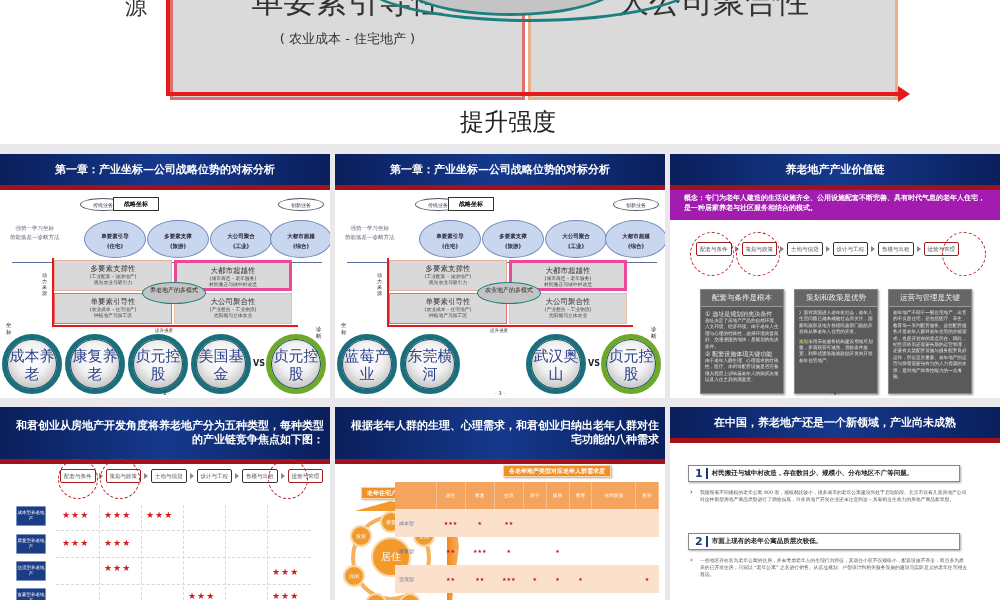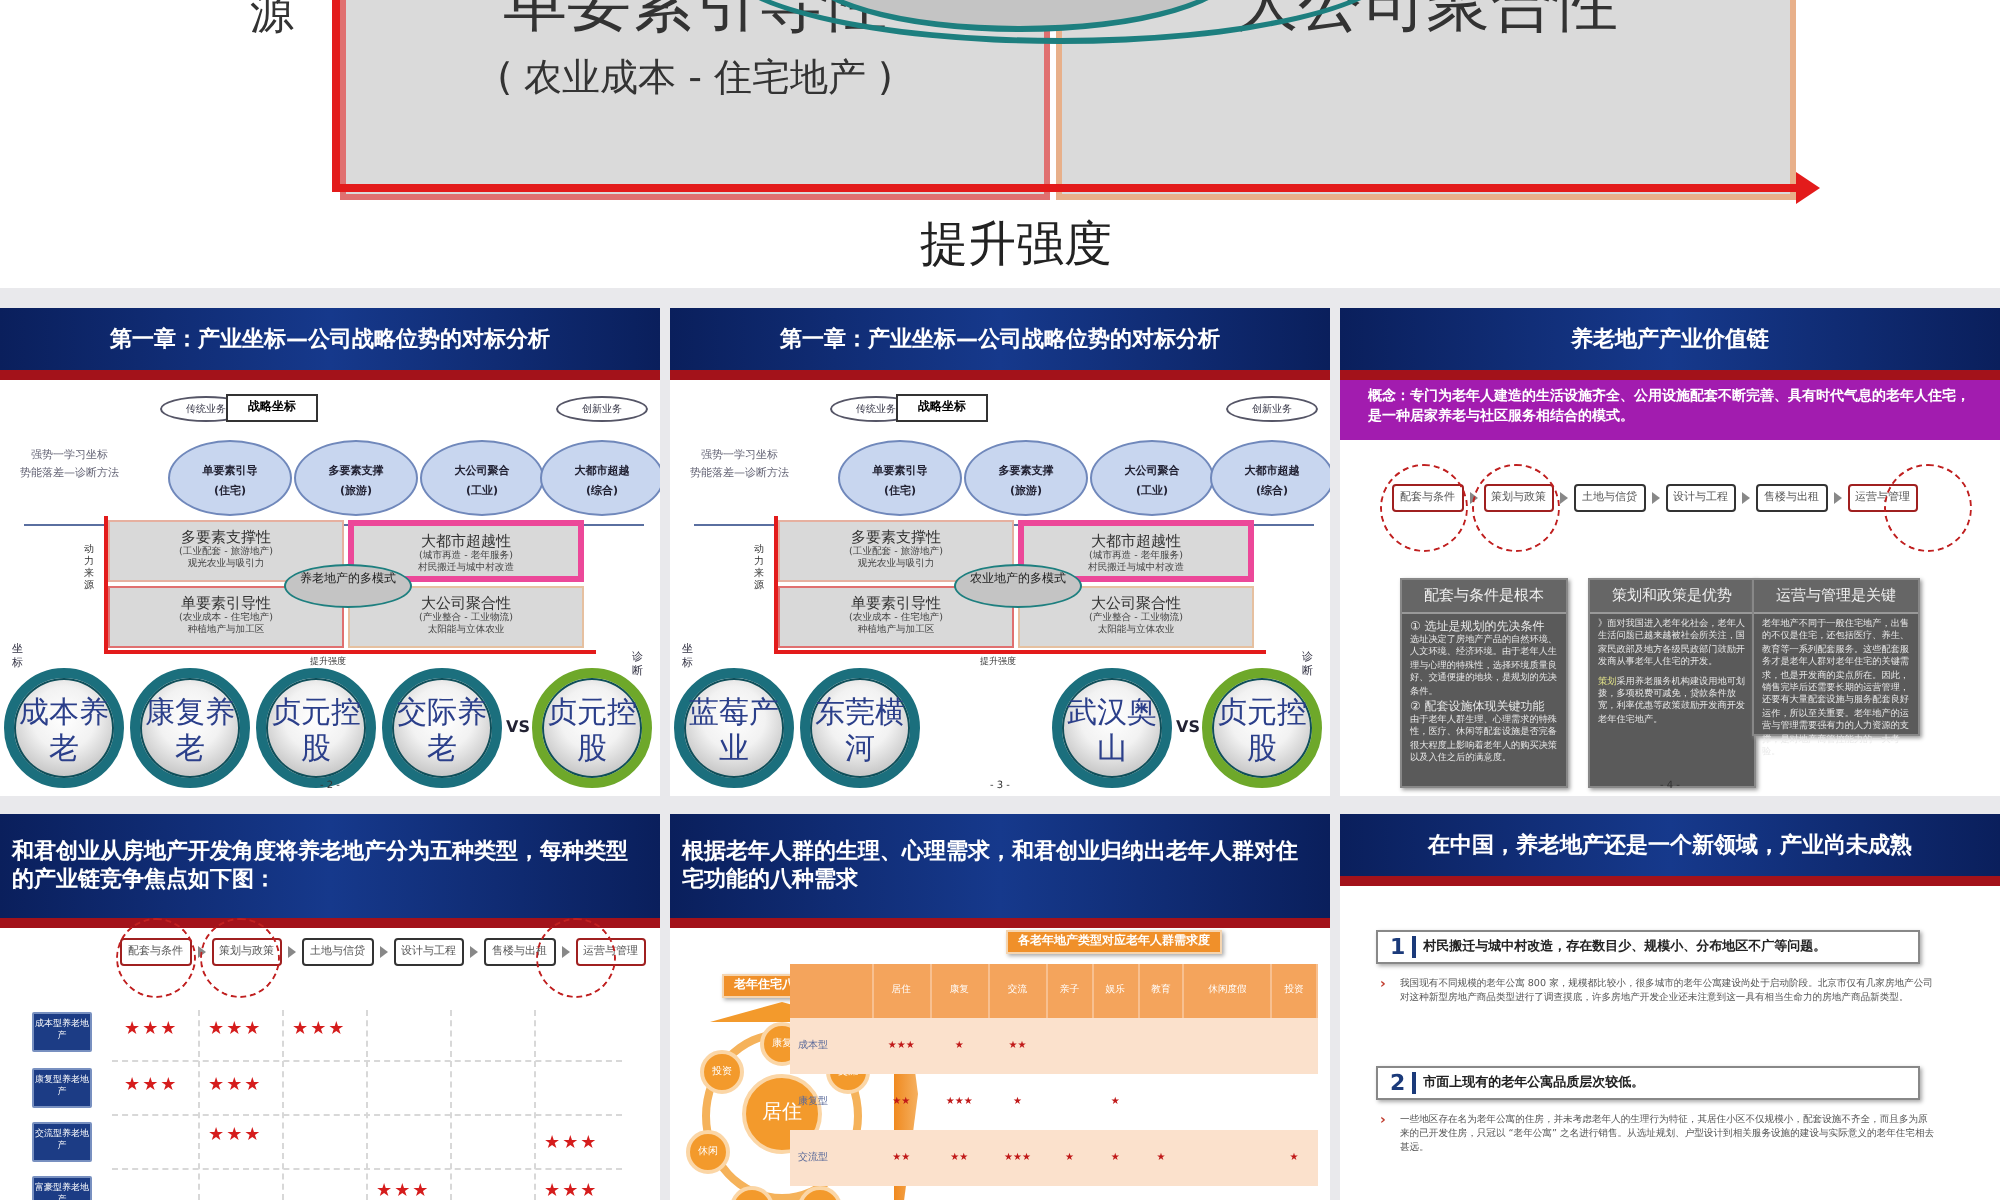--- a/index.html
+++ b/index.html
@@ -3,29 +3,29 @@
 <meta charset="utf-8">
 <style>
 *{box-sizing:border-box;margin:0;padding:0}
 html,body{width:1000px;height:600px;overflow:hidden;background:#e9e9ec;font-family:"DejaVu Sans","Liberation Sans",sans-serif}
 .top{position:absolute;left:0;top:0;width:1000px;height:144px;background:#fff;overflow:hidden}
 .top .side{position:absolute;left:125px;top:-8px;font-size:22px;color:#333;font-family:"DejaVu Serif",serif}
 .top .q{position:absolute;top:-10px;height:110px;background:#dadada;text-align:center;color:#333}
 .top .q1{left:170px;width:355px;border:3px solid #e07070;border-top:none}
 .top .q2{left:528px;width:370px;border:3px solid #e8b08a;border-top:none}
 .top .q .t{font-size:32px;line-height:38px;margin-top:-8px}
-.top .q .s{font-size:19px;line-height:26px;margin-top:6px}
+.top .q .s{font-size:13px;line-height:26px;margin-top:6px}
 .top .xaxis{position:absolute;left:166px;top:92px;width:735px;height:4px;background:#e31b1b}
 .top .xarrow{position:absolute;left:898px;top:86px;width:0;height:0;border-left:12px solid #e31b1b;border-top:8px solid transparent;border-bottom:8px solid transparent}
 .top .yaxis{position:absolute;left:166px;top:0;width:4px;height:96px;background:#e31b1b}
 .top .ell{position:absolute;left:360px;top:-60px;width:340px;height:82px;border:3px solid #1d7f7f;border-radius:50%}
 .top .ell2{position:absolute;left:400px;top:-50px;width:220px;height:66px;border:3px solid #1d7f7f;border-radius:50%;background:#c4c4c4}
 .top .xlabel{position:absolute;left:460px;top:106px;font-size:24px;color:#222;font-family:"DejaVu Serif",serif}
 .slide{position:absolute;background:#fff;overflow:hidden}
-.hdr{position:relative;height:36px;background:linear-gradient(90deg,#0a1f5c 0%,#16398c 50%,#0a1f5c 100%);border-bottom:5px solid #a3121a;color:#fff;text-align:left;font-size:11px;font-weight:bold;display:flex;align-items:center;justify-content:center;line-height:14px;padding:0 6px}
+.hdr{position:relative;height:36px;background:linear-gradient(90deg,#0a1f5c 0%,#16398c 50%,#0a1f5c 100%);border-bottom:5px solid #a3121a;color:#fff;text-align:right;font-size:11px;font-weight:bold;display:flex;align-items:center;justify-content:center;line-height:14px;padding:0 6px}
 .hdr.tall{height:57px}
 .s1{left:0;top:154px;width:330px;height:244px}
 .s2{left:335px;top:154px;width:330px;height:244px}
 .s3{left:670px;top:154px;width:330px;height:244px}
 .s4{left:0;top:407px;width:330px;height:193px}
 .s5{left:335px;top:407px;width:330px;height:193px}
 .s6{left:670px;top:407px;width:330px;height:193px}
 .pill{position:absolute;border:1px solid #556;border-radius:50%;font-size:5px;color:#334;text-align:center;line-height:12px;background:#fff}
 .coord{position:absolute;left:113px;top:43px;width:46px;height:14px;border:1px solid #333;font-size:6px;line-height:12px;text-align:center;background:#fff;font-weight:bold}
 .ov{position:absolute;top:66px;width:62px;height:38px;border-radius:50%;background:#c8d6ef;border:1px solid #7088bb;font-size:5.5px;color:#223;text-align:center;padding-top:10px;line-height:10px;font-weight:bold}
@@ -150,21 +150,21 @@
   </div>
   <div class="yax"></div>
   <div class="xax"></div>
   <div class="ylab">动力来源</div>
   <div class="xlab">提升强度</div>
   <div class="sidel" style="left:6px;top:168px">坐标</div>
   <div class="sidel" style="left:316px;top:172px">诊断</div>
   <div class="ball" style="left:2px">成本养老</div>
   <div class="ball" style="left:65px">康复养老</div>
   <div class="ball" style="left:128px">贞元控股</div>
-  <div class="ball" style="left:191px">交际养老</div>
+  <div class="ball" style="left:191px">美国基金</div>
   <div class="vs">VS</div>
   <div class="ball g" style="left:266px">贞元控股</div>
   <div class="pg">- 2 -</div>
 </div>
 
 <div class="slide s2">
   <div class="hdr">第一章：产业坐标—公司战略位势的对标分析</div>
   <div class="pill" style="left:80px;top:44px;width:46px;height:13px">传统业务</div>
   <div class="coord">战略坐标</div>
   <div class="pill" style="left:278px;top:44px;width:46px;height:13px">创新业务</div>
@@ -254,21 +254,21 @@
       <div>由于老年人群生理、心理需求的特殊性，医疗、休闲等配套设施是否完备很大程度上影响着老年人的购买决策以及入住之后的满意度。</div>
     </div>
   </div>
   <div class="card" style="left:124px;width:84px;height:105px">
     <div class="ct">策划和政策是优势</div>
     <div class="cb">
       <div>》面对我国进入老年化社会，老年人生活问题已越来越被社会所关注，国家民政部及地方各级民政部门鼓励开发商从事老年人住宅的开发。</div>
       <div style="margin-top:3px"><span class="y">策划</span><span>采用养老服务机构建设用地可划拨，多项税费可减免，贷款条件放宽，利率优惠等政策鼓励开发商开发老年住宅地产。</span></div>
     </div>
   </div>
-  <div class="card" style="left:206px;width:84px;height:79px">
+  <div class="card" style="left:218px;width:84px;height:105px">
     <div class="ct">运营与管理是关键</div>
     <div class="cb">老年地产不同于一般住宅地产，出售的不仅是住宅，还包括医疗、养生、教育等一系列配套服务。这些配套服务才是老年人群对老年住宅的关键需求，也是开发商的卖点所在。因此，销售完毕后还需要长期的运营管理，还要有大量配套设施与服务配套良好运作，所以至关重要。老年地产的运营与管理需要强有力的人力资源的支撑，是对地产商管控能力的一大考验。</div>
   </div>
   <div class="pg">- 4 -</div>
 </div>
 
 <div class="slide s4">
   <div class="hdr tall">和君创业从房地产开发角度将养老地产分为五种类型，每种类型的产业链竞争焦点如下图：</div>
   <div class="chain" style="left:60px;top:62px">
     <div class="box hl">配套与条件</div>

